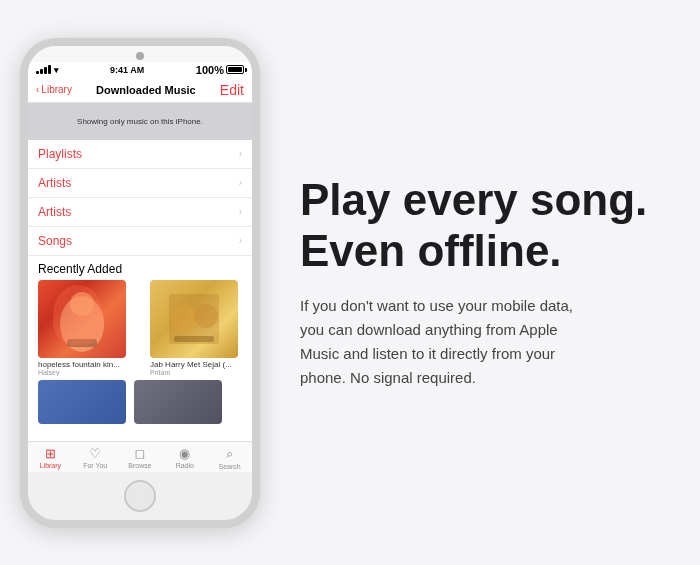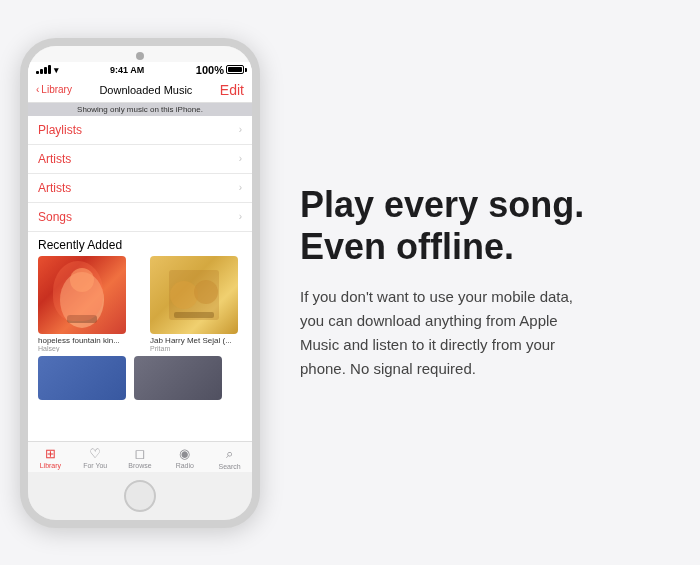--- a/index.html
+++ b/index.html
@@ -122,34 +122,34 @@
     }
     .nav-back {
       color: #e84040;
       font-size: 10px;
       display: flex;
       align-items: center;
       gap: 2px;
     }
     .nav-title {
       font-size: 11px;
-      font-weight: 400;
+      font-weight: 700;
       color: #000;
     }
     .nav-edit {
       color: #e84040;
       font-size: 14px;
     }
     
     .subtitle-bar {
       background: #d1d1d6;
       text-align: center;
       font-size: 8px;
       color: #333;
-      padding: 2px 4px;
+      padding: 14px 4px;
       flex-shrink: 0;
     }
     
     .menu-list {
       background: #fff;
       flex-shrink: 0;
     }
     .menu-item {
       display: flex;
       align-items: center;
@@ -278,21 +278,21 @@
     }
     
     .right-panel {
       flex: 1;
       padding: 20px 30px 20px 20px;
       display: flex;
       flex-direction: column;
       justify-content: center;
     }
     .headline {
-      font-size: 36px;
+      font-size: 44px;
       font-weight: 700;
       color: #1d1d1f;
       line-height: 1.15;
       margin-bottom: 18px;
     }
     .body-text {
       font-size: 15px;
       color: #444;
       line-height: 1.6;
       max-width: 280px;

